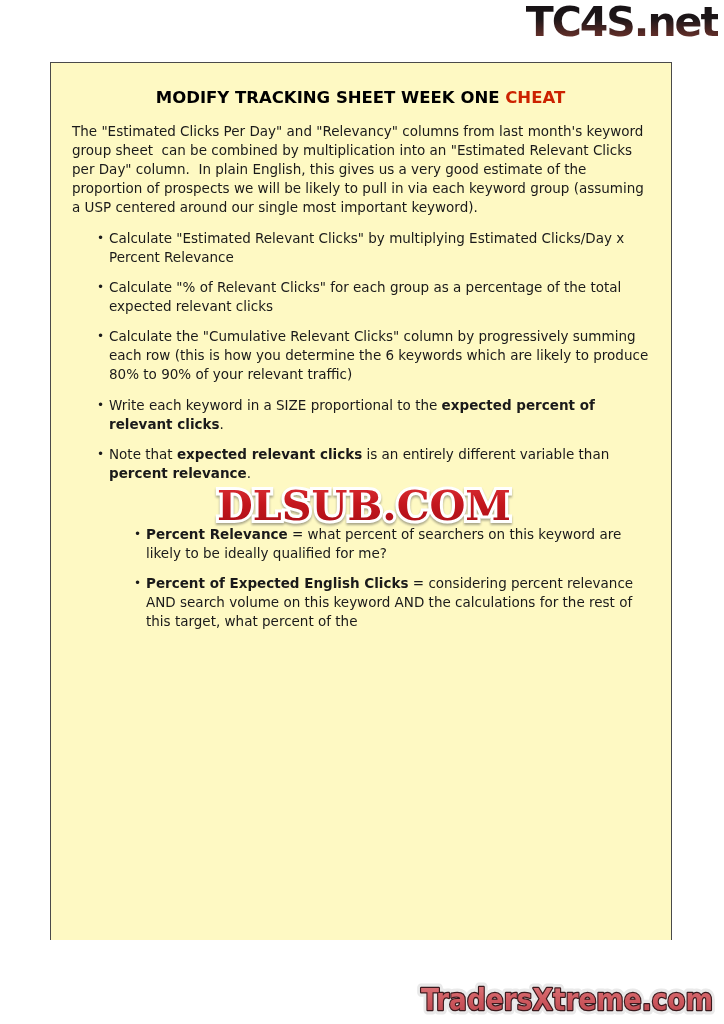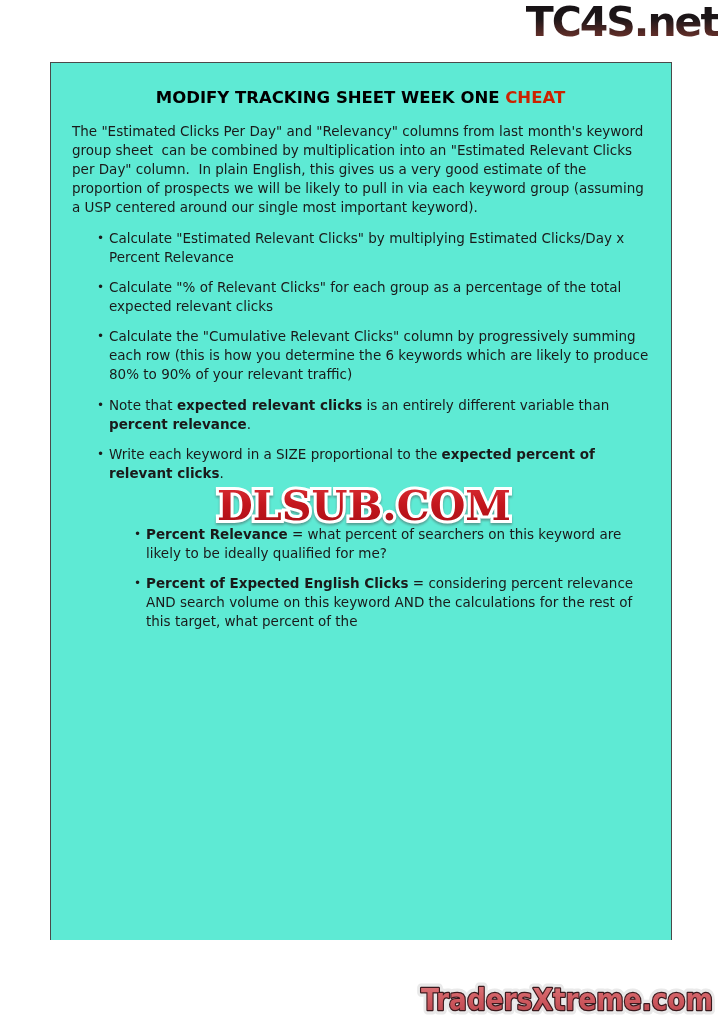--- a/index.html
+++ b/index.html
@@ -25,21 +25,21 @@
   }
 
   
   .doc {
     position: absolute; left: 50px; top: 62px;
     width: 622px; height: 878px;
     border-top: 1px solid #4a4a4a;
     border-left: 1px solid #4a4a4a;
     border-right: 1px solid #4a4a4a;
     border-bottom: none;
-    background: #5eead4;
+    background: #fef9c3;
     padding: 23px 22px 0 21px;
     overflow: hidden;
   }
   .doc h1 {
     text-align: center;
     font-size: 16.5px; font-weight: bold;
     color: #000;
     margin: 2px 0 15px 0;
     white-space: nowrap;
   }
@@ -89,22 +89,22 @@
 
 
     <ul class="level1">
       <li><span>Calculate "Estimated Relevant Clicks" by multiplying Estimated Clicks/Day x Percent Relevance</span></li>
       <li><span>Calculate "% of Relevant Clicks" for each group as a percentage of the total expected relevant clicks</span></li>
       <li><span>Calculate the "Cumulative Relevant Clicks" column by progressively summing each row (this is how you determine the 6 keywords which are likely to produce 80% to 90% of your relevant traffic)</span></li>
     </ul>
 
 
     <ul class="level1">
+      <li><span>Write each keyword in a SIZE proportional to the </span><b>expected percent of relevant clicks</b><span>.</span></li>
       <li><span>Note that </span><b>expected relevant clicks</b><span> is an entirely different variable than </span><b>percent relevance</b><span>.</span></li>
-      <li><span>Write each keyword in a SIZE proportional to the </span><b>expected percent of relevant clicks</b><span>.</span></li>
     </ul>
 
     <ul class="level2">
       <li><b>Percent Relevance</b><span> = what percent of searchers on this keyword are likely to be ideally qualified for me?</span></li>
       <li><b>Percent of Expected English Clicks</b><span> = considering percent relevance AND search volume on this keyword AND the calculations for the rest of this target, what percent of the</span></li>
     </ul>
   </div>
 
   <svg class="watermark" viewBox="0 0 306 52" xmlns="http://www.w3.org/2000/svg">
     <defs>

